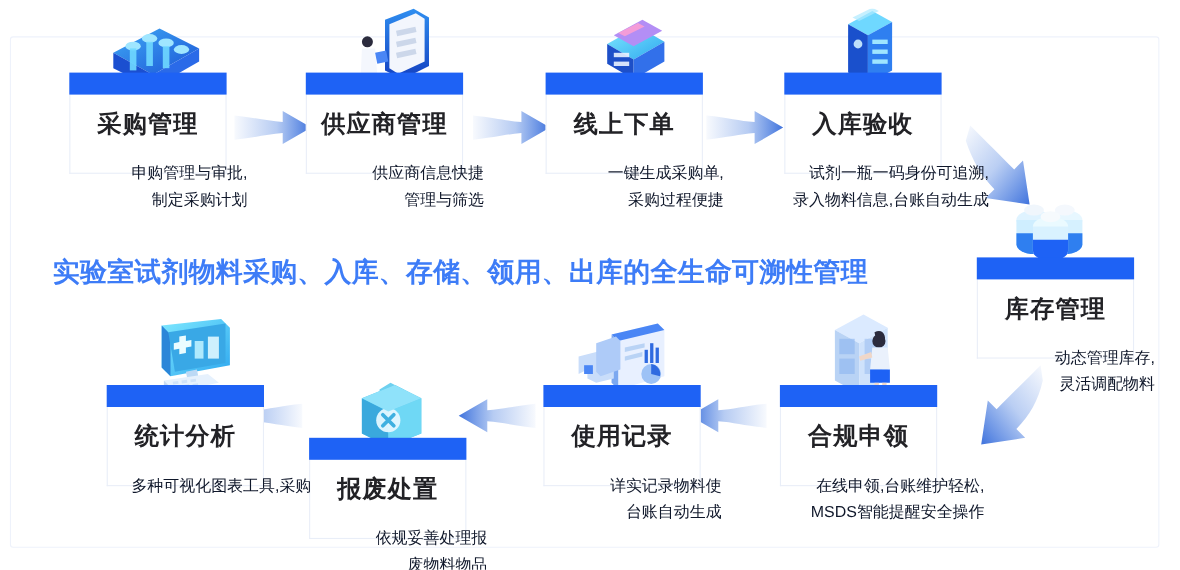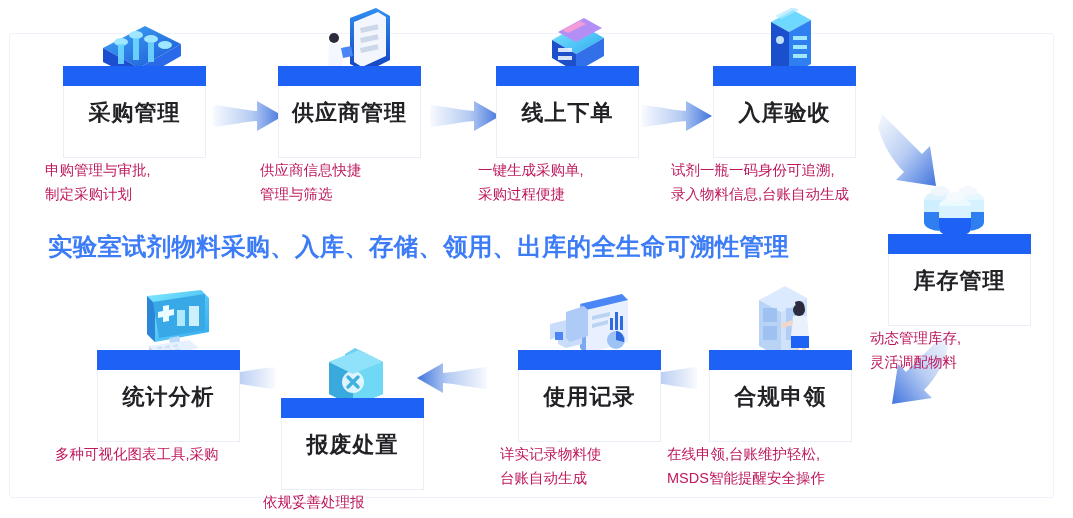--- a/index.html
+++ b/index.html
@@ -45,27 +45,27 @@
     top: 12px;
     text-align: center;
     font-size: 22px;
     font-weight: bold;
     color: #222226;
     letter-spacing: 1px;
     white-space: nowrap;
   }
   .card .desc {
     position: absolute;
-    top: 92px;
+    top: 80px;
     left: -18px;
     width: 180px;
-    text-align: left;
+    text-align: right;
     font-size: 14.5px;
     line-height: 24px;
-    color: #be185d;
+    color: #0f172a;
     white-space: nowrap;
   }
   .card .desc.wide { left: -42px; width: 228px; }
   .illo-wrap { position: relative; width: 143px; height: 0; }
 
   
   .arrow { position: absolute; z-index: 3; }
 
   .banner {
     position: absolute;
@@ -308,21 +308,21 @@
     <div class="bar"></div>
     <div class="card-box">
       <div class="title">合规申领</div>
     </div>
     <div class="desc wide">
       <div>在线申领,台账维护轻松,</div>
       <div>MSDS智能提醒安全操作</div>
     </div>
   </div>
 
-  <div class="card" style="left:494px; top:350px;margin-left:24px;">
+  <div class="card" style="left:494px; top:350px;">
     <div class="illo-wrap">
       <svg style="position:absolute; left:18px; top:-58px;" width="110" height="70" viewBox="0 0 110 70">
         <path d="M44 12 L86 2 L92 8 L92 50 L50 62 L44 56 Z" fill="#e8f0ff"></path>
         <path d="M44 12 L50 18 L50 62 L44 56 Z" fill="#7ca8f0"></path>
         <path d="M44 12 L86 2 L92 8 L50 18 Z" fill="#4a86f5"></path>
         <rect x="74" y="26" width="3" height="12" fill="#2f6ae0"></rect>
         <rect x="79" y="20" width="3" height="18" fill="#2f6ae0"></rect>
         <rect x="84" y="24" width="3" height="14" fill="#2f6ae0"></rect>
         <circle cx="80" cy="48" r="9" fill="#9dc2f6"></circle>
         <path d="M80 48 L80 39 A9 9 0 0 1 88 50 Z" fill="#2f6ae0"></path>

